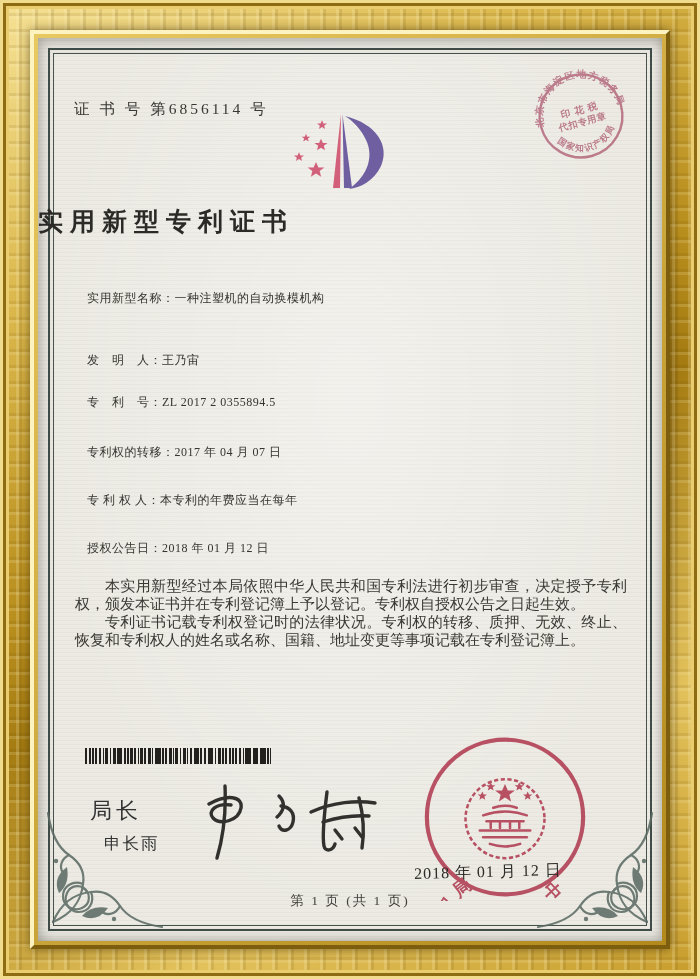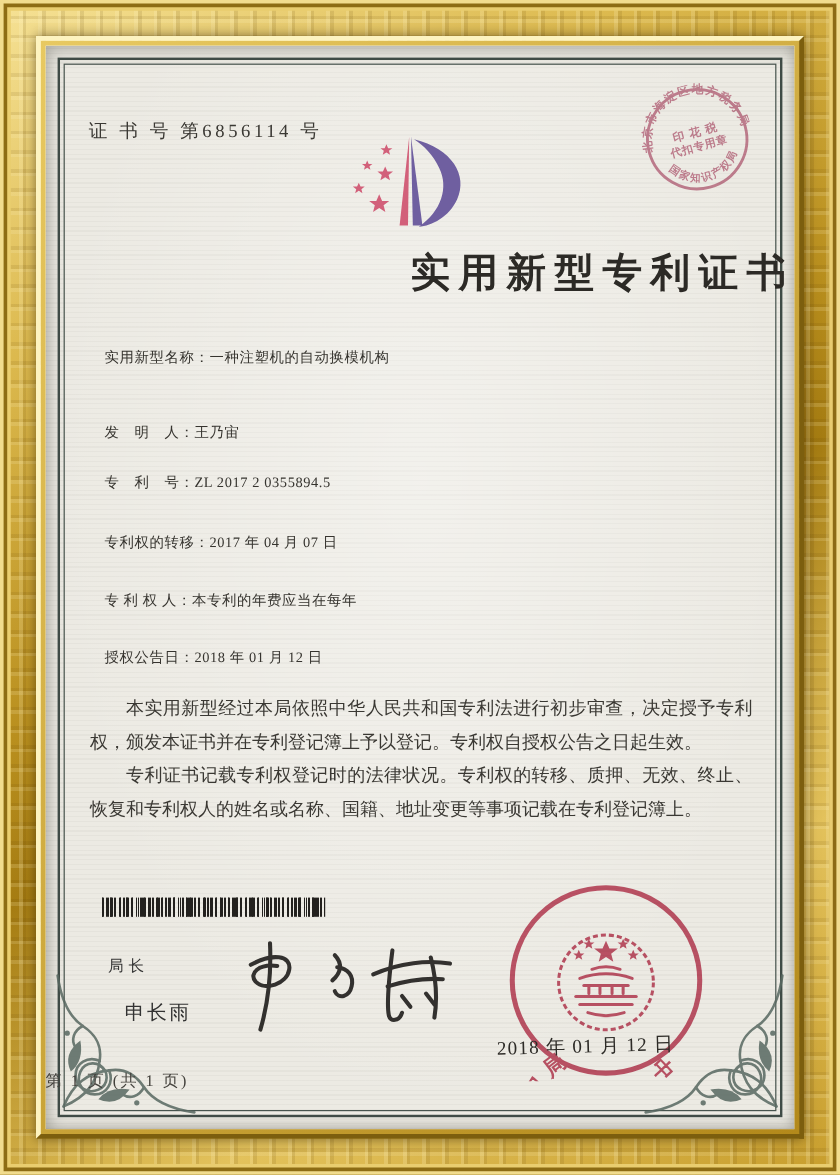--- a/index.html
+++ b/index.html
@@ -26,41 +26,41 @@
       radial-gradient(ellipse at 50% 40%, rgba(255,255,255,.35), rgba(0,0,0,0) 70%),
       repeating-linear-gradient(0deg, rgba(100,100,90,.05) 0 1px, rgba(0,0,0,0) 1px 4px);
     box-shadow: inset 3px 4px 14px rgba(40,40,30,.28), inset -2px -3px 10px rgba(40,40,30,.18);
   }
   .border-outer{position:absolute;inset:10px;border:2px solid #3f4b46;}
   .border-inner{position:absolute;inset:3px;border:1px solid #46534d;}
   .abs{position:absolute;}
   
   .cert-no{left:36px;top:61px;font-size:15.5px;letter-spacing:3px;color:#3a3833;}
   .logo-wrap{left:50%;top:70px;transform:translateX(-50%);width:122px;height:86px;}
-  .title{left:0;right:0;top:167px;text-align:right;font-size:33px;font-weight:700;
+  .title{left:0;right:0;top:167px;text-align:left;font-size:25px;font-weight:700;
     letter-spacing:7px;color:#2c2a26;}
   .field{left:49px;font-size:12px;color:#36342f;letter-spacing:.5px;white-space:nowrap;}
   .f0{top:252px}.f1{top:314px}.f2{top:356px}.f3{top:406px}.f4{top:454px}.f5{top:502px}
-  .body-text{left:37px;width:552px;top:539px;font-size:15px;line-height:28px;
+  .body-text{left:37px;width:552px;top:539px;font-size:15px;line-height:18px;
     color:#3a3833;text-align:justify;}
   .body-text p{margin:0;text-indent:2em;}
   .barcode{left:47px;top:710px;width:186px;height:16px;
     background:
       repeating-linear-gradient(90deg,#23211e 0 1.5px,rgba(0,0,0,0) 1.5px 3.5px),
       repeating-linear-gradient(90deg,rgba(0,0,0,0) 0 7px,#23211e 7px 9px,rgba(0,0,0,0) 9px 13px),
       repeating-linear-gradient(90deg,#23211e 0 1px,rgba(0,0,0,0) 1px 5px);}
-  .signer-title{left:52px;top:758px;font-size:13px;color:#333;letter-spacing:4px;
+  .signer-title{left:52px;top:758px;font-size:22px;color:#333;letter-spacing:4px;
     font-family:"Liberation Sans","DejaVu Sans",sans-serif;}
   .signer-name{left:66px;top:795px;font-size:16.5px;color:#333;letter-spacing:2px;
     font-family:"Liberation Sans","DejaVu Sans",sans-serif;}
   .signature{left:145px;top:736px;width:205px;height:90px;}
   .seal{left:372px;top:695px;width:190px;height:168px;mix-blend-mode:multiply;opacity:.92;}
   .seal-date{left:376px;top:824px;font-size:16px;letter-spacing:1px;color:#2d2b27;
     transform:rotate(-1.5deg);z-index:5;}
-  .footer{left:0;right:0;top:854px;text-align:left;font-size:13.5px;color:#43413c;letter-spacing:2px;}
+  .footer{left:0;right:0;top:854px;text-align:center;font-size:13.5px;color:#43413c;letter-spacing:2px;}
   .stamp{left:497px;top:32px;width:92px;height:92px;transform:rotate(-15deg);
     mix-blend-mode:multiply;opacity:.88;}
   .orn{bottom:6px;width:122px;height:126px;opacity:.85;}
   .orn-r{right:6px;}
   .orn-l{left:6px;transform:scaleX(-1);}
 </style>
 </head>
 <body>
 
 <div class="frame"></div>

